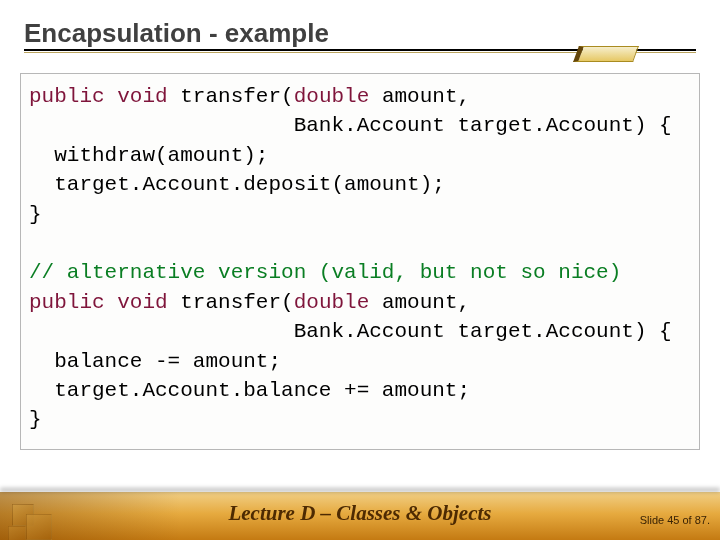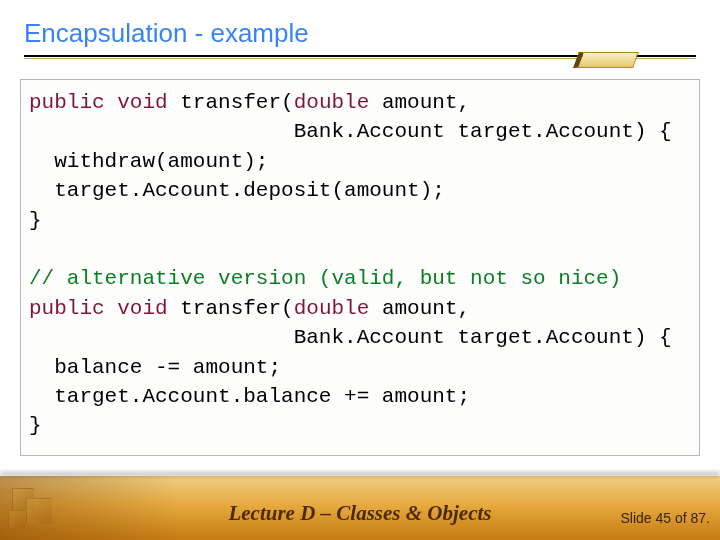--- a/index.html
+++ b/index.html
@@ -9,23 +9,22 @@
     background: #ffffff;
     font-family: Arial, Helvetica, sans-serif;
     overflow: hidden;
     position: relative;
   }
   .title-block {
     padding: 18px 24px 6px 24px;
   }
   .title-block h1 {
     font-size: 26px;
-    font-weight: normal;
-    color: #3b82f6;
-    margin-bottom: 6px;
+    font-weight: bold;
+    color: #404040;
   }
   .title-underline {
     position: relative;
     height: 8px;
   }
   .title-underline .line-top {
     height: 2px;
     background: #000;
   }
   .title-underline .line-bottom {
@@ -53,21 +52,21 @@
     font-size: 21px;
     line-height: 1.4;
     white-space: pre;
     color: #000;
   }
   .kw { color: #7f153b; }
   .cm { color: #0a7e23; }
   .footer-band {
     position: absolute;
     left: 0; right: 0; bottom: 0;
-    height: 64px;
+    height: 48px;
     background:
       linear-gradient(90deg, rgba(110,55,0,0.4) 0, rgba(110,55,0,0) 25%),
       linear-gradient(180deg,#f1cf86 0,#e6aa3f 45%,#c47a12 100%);
   }
   .footer-band::before {
     content:"";
     position:absolute;
     left:0; top:-4px; right:0; height:4px;
     background: rgba(0,0,0,0.25);
     filter: blur(2px);
@@ -94,21 +93,21 @@
     font-style: italic;
     font-weight: bold;
     font-size: 21px;
     color: #4d2a02;
   }
   .slidecount {
     position: absolute;
     right: 10px;
     bottom: 14px;
     font-family: Arial, sans-serif;
-    font-size: 14px;
+    font-size: 11px;
     color: #3a2305;
   }
 </style>
 </head>
 <body>
 
 <div class="title-block">
   <h1>Encapsulation - example</h1>
   <div class="title-underline">
     <div class="line-top"></div>

